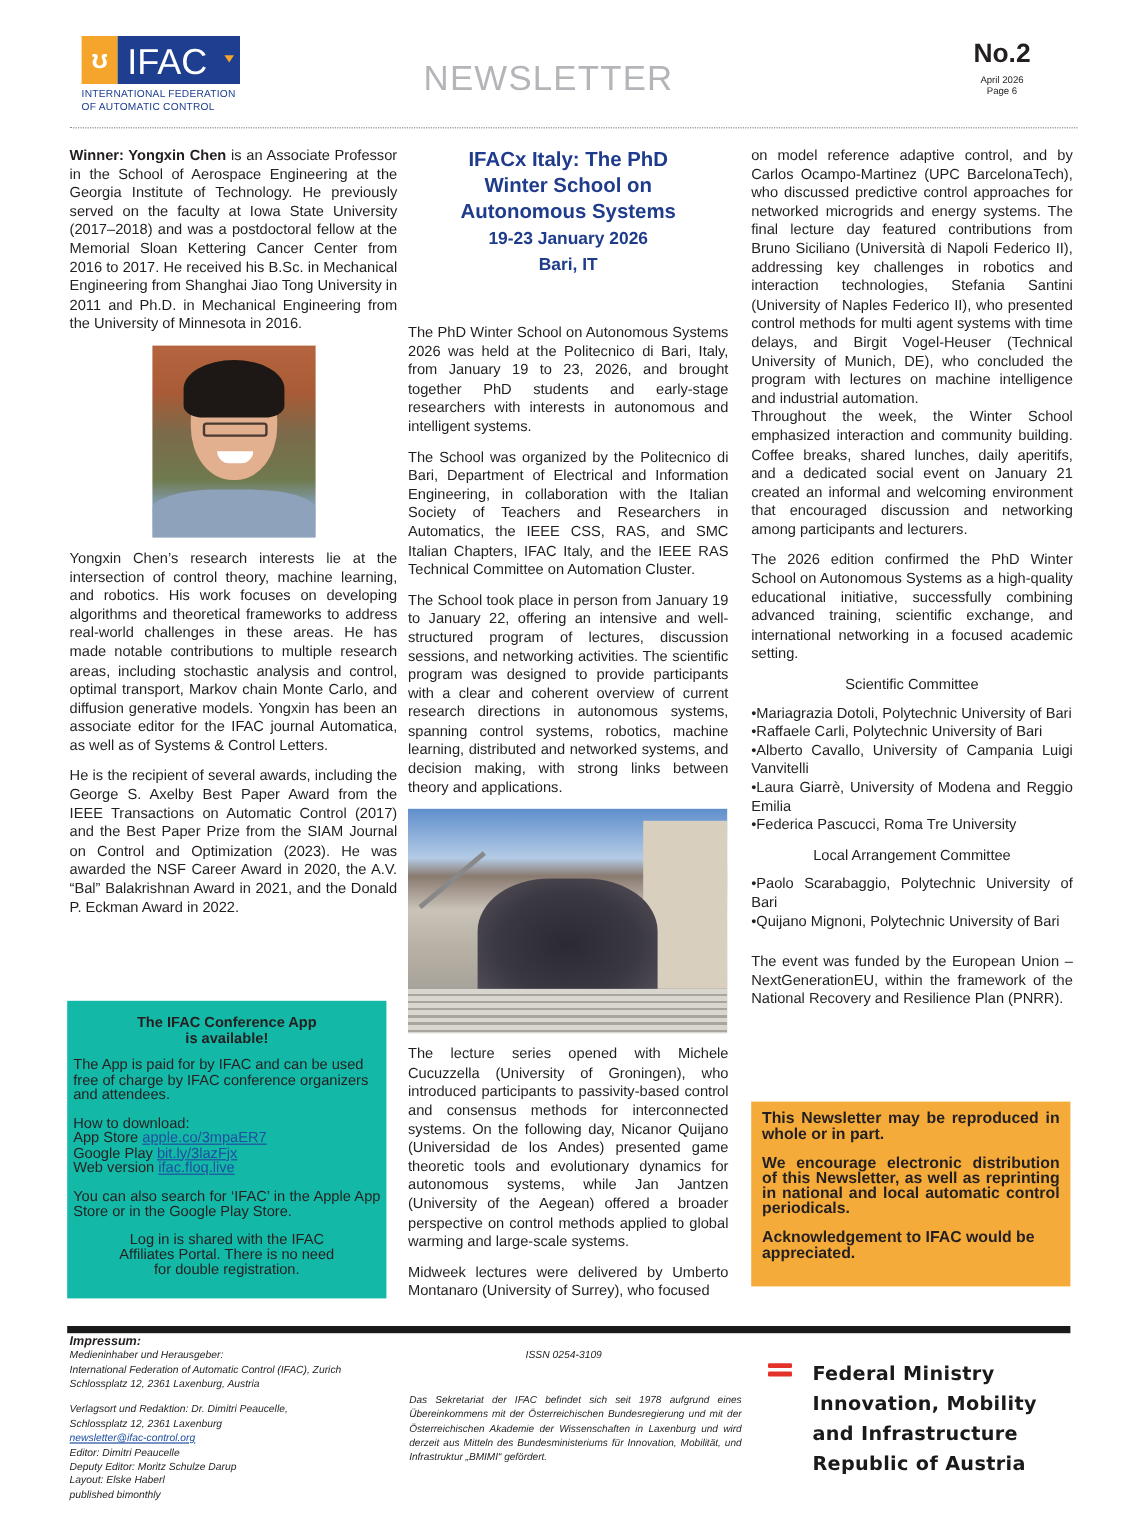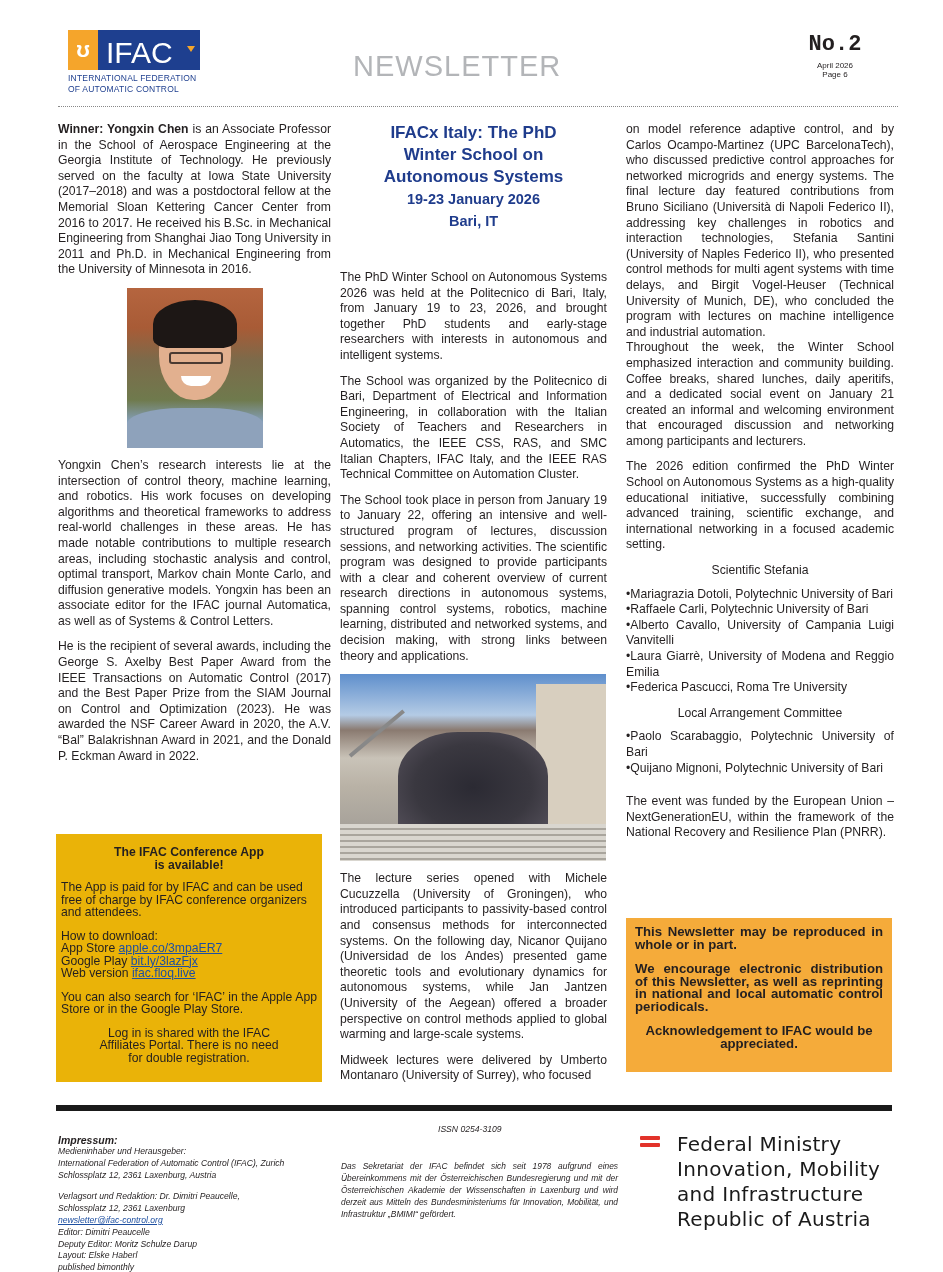--- a/index.html
+++ b/index.html
@@ -9,21 +9,21 @@
   
   .logo { position: absolute; left: 68px; top: 30px; width: 132px; }
   .logo-box { display: flex; height: 40px; }
   .logo-orange { width: 30px; background: #f5a52b; display: flex; align-items: center; justify-content: center; color: #fff; font-weight: bold; font-size: 22px; }
   .logo-blue { flex: 1; background: #1e3f8f; color: #fff; font-weight: normal; font-size: 30px; display: flex; align-items: flex-end; padding-left: 8px; letter-spacing: 0px; position: relative; }
   .logo-blue .tri { position: absolute; right: 5px; top: 16px; width: 0; height: 0; border-left: 4px solid transparent; border-right: 4px solid transparent; border-top: 6px solid #f5a52b; }
   .logo-sub { font-size: 8.5px; color: #1e3f8f; line-height: 11px; margin-top: 3px; letter-spacing: 0.2px; }
 
   .nl-title { position: absolute; left: 353px; top: 50px; font-size: 29px; color: #b3b5b8; letter-spacing: 1px; }
   .issue { position: absolute; right: 78px; top: 32px; text-align: center; width: 60px; }
-  .issue-no { font-size: 22px; font-weight: bold; color: #231f20; font-family: Liberation Mono, monospace; }
+  .issue-no { font-size: 22px; font-weight: bold; color: #231f20; }
   .issue-date { font-size: 8px; margin-top: 4px; }
   .issue-page { font-size: 8px; margin-top: 0; }
 
   .dotline { position: absolute; left: 58px; top: 106px; width: 840px; border-top: 1.5px dotted #888; }
 
   
   .col { position: absolute; font-size: 12.2px; line-height: 15.6px; text-align: justify; hyphens: manual; }
   .col p { margin-bottom: 10px; }
   .col1 { left: 58px; top: 122px; width: 273px; }
   .col2 { left: 340px; top: 122px; width: 267px; }
@@ -45,41 +45,41 @@
   .photo-group .crowd { position: absolute; left: 58px; top: 58px; width: 150px; height: 110px; border-radius: 40% 40% 10% 10%; background: radial-gradient(ellipse at center, #2b2a33 0%, #3a3840 55%, #5a5560 100%); }
   .photo-group .stairs { position: absolute; left: 0; top: 150px; width: 266px; height: 37px; background: repeating-linear-gradient(180deg, #d9d6cf 0 4px, #a9a59d 4px 6px); }
   .photo-group .rail-l { position: absolute; left: 10px; top: 80px; width: 70px; height: 4px; background: #888; transform: rotate(-40deg); transform-origin: left; }
   .photo-group .building { position: absolute; right: 0; top: 10px; width: 70px; height: 140px; background: #d8cfbf; }
 
   .committee-title { text-align: center; margin: 4px 0 8px 0; }
   .member { text-align: justify; }
   .members { margin-bottom: 10px; }
 
   
-  .box-app { position: absolute; left: 56px; top: 834px; width: 266px; height: 248px; background: #eab308; padding: 12px 5px 0 5px; font-size: 12.2px; line-height: 12.5px; }
+  .box-app { position: absolute; left: 56px; top: 834px; width: 266px; height: 248px; background: #14b8a6; padding: 12px 5px 0 5px; font-size: 12.2px; line-height: 12.5px; }
   .box-app .t { font-weight: bold; text-align: center; margin-bottom: 10px; }
   .box-app p { margin-bottom: 11px; }
   .box-app .c { text-align: center; }
   .box-app a { color: #1e4fa0; text-decoration: underline; }
   .box-repro { position: absolute; left: 626px; top: 918px; width: 266px; height: 154px; background: #f5ab3a; padding: 8px 9px; font-size: 13.2px; line-height: 12.5px; font-weight: bold; text-align: justify; }
   .box-repro p { margin-bottom: 12px; }
-  .box-repro .c { text-align: center; }
+  .box-repro .c { text-align: left; }
 
   
   .footer-bar { position: absolute; left: 56px; top: 1105px; width: 836px; height: 6px; background: #1a1a1a; }
   .impressum { position: absolute; left: 58px; top: 1112px; width: 280px; font-style: italic; font-size: 8.6px; line-height: 11.8px; }
-  .impressum .h { font-weight: bold; font-size: 10.5px; line-height: 12px; margin-top: 22px; }
+  .impressum .h { font-weight: bold; font-size: 10.5px; line-height: 12px; }
   .impressum .gap { height: 10px; }
   .impressum a { color: #1e4fa0; text-decoration: underline; }
   .issn { position: absolute; left: 438px; top: 1124px; font-style: italic; font-size: 8.6px; }
   .sekretariat { position: absolute; left: 341px; top: 1160px; width: 277px; font-style: italic; font-size: 8.4px; line-height: 12px; text-align: justify; }
   .ministry { position: absolute; left: 640px; top: 1132px; }
   .ministry .flag { position: absolute; left: 0; top: 4px; width: 20px; }
   .ministry .flag div { height: 4px; background: #e2322a; margin-bottom: 3px; border-radius: 1px; }
-  .ministry .lines { margin-left: 37px; font-family: "DejaVu Sans", sans-serif; font-size: 20px; line-height: 25px; color: #1a1a1a; letter-spacing: 0.3px; }
+  .ministry .lines { margin-left: 37px; font-family: "DejaVu Sans", sans-serif; font-size: 16px; line-height: 25px; color: #1a1a1a; letter-spacing: 0.3px; font-weight: bold; }
 </style>
 </head>
 <body>
 
 <div class="logo">
   <div class="logo-box">
     <div class="logo-orange">ʊ</div>
     <div class="logo-blue">
       <span>IFAC</span>
       <span class="tri"></span>
@@ -154,21 +154,21 @@
     <div class="stairs"></div>
   </div>
   <p>The lecture series opened with Michele Cucuzzella (University of Groningen), who introduced participants to passivity-based control and consensus methods for interconnected systems. On the following day, Nicanor Quijano (Universidad de los Andes) presented game theoretic tools and evolutionary dynamics for autonomous systems, while Jan Jantzen (University of the Aegean) offered a broader perspective on control methods applied to global warming and large-scale systems.</p>
   <p>Midweek lectures were delivered by Umberto Montanaro (University of Surrey), who focused</p>
 </div>
 
 <div class="col col3">
   <p style="margin-bottom:0">on model reference adaptive control, and by Carlos Ocampo-Martinez (UPC BarcelonaTech), who discussed predictive control approaches for networked microgrids and energy systems. The final lecture day featured contributions from Bruno Siciliano (Università di Napoli Federico II), addressing key challenges in robotics and interaction technologies, Stefania Santini (University of Naples Federico II), who presented control methods for multi agent systems with time delays, and Birgit Vogel-Heuser (Technical University of Munich, DE), who concluded the program with lectures on machine intelligence and industrial automation.</p>
   <p>Throughout the week, the Winter School emphasized interaction and community building. Coffee breaks, shared lunches, daily aperitifs, and a dedicated social event on January 21 created an informal and welcoming environment that encouraged discussion and networking among participants and lecturers.</p>
   <p>The 2026 edition confirmed the PhD Winter School on Autonomous Systems as a high-quality educational initiative, successfully combining advanced training, scientific exchange, and international networking in a focused academic setting.</p>
-  <div class="committee-title">Scientific Stefania</div>
+  <div class="committee-title">Scientific Committee</div>
   <div class="members">
     <div class="member">•Mariagrazia Dotoli, Polytechnic University of Bari</div>
     <div class="member">•Raffaele Carli, Polytechnic University of Bari</div>
     <div class="member">•Alberto Cavallo, University of Campania Luigi Vanvitelli</div>
     <div class="member">•Laura Giarrè, University of Modena and Reggio Emilia</div>
     <div class="member">•Federica Pascucci, Roma Tre University</div>
   </div>
   <div class="committee-title">Local Arrangement Committee</div>
   <div class="members" style="margin-bottom:18px;">
     <div class="member">•Paolo Scarabaggio, Polytechnic University of Bari</div>

